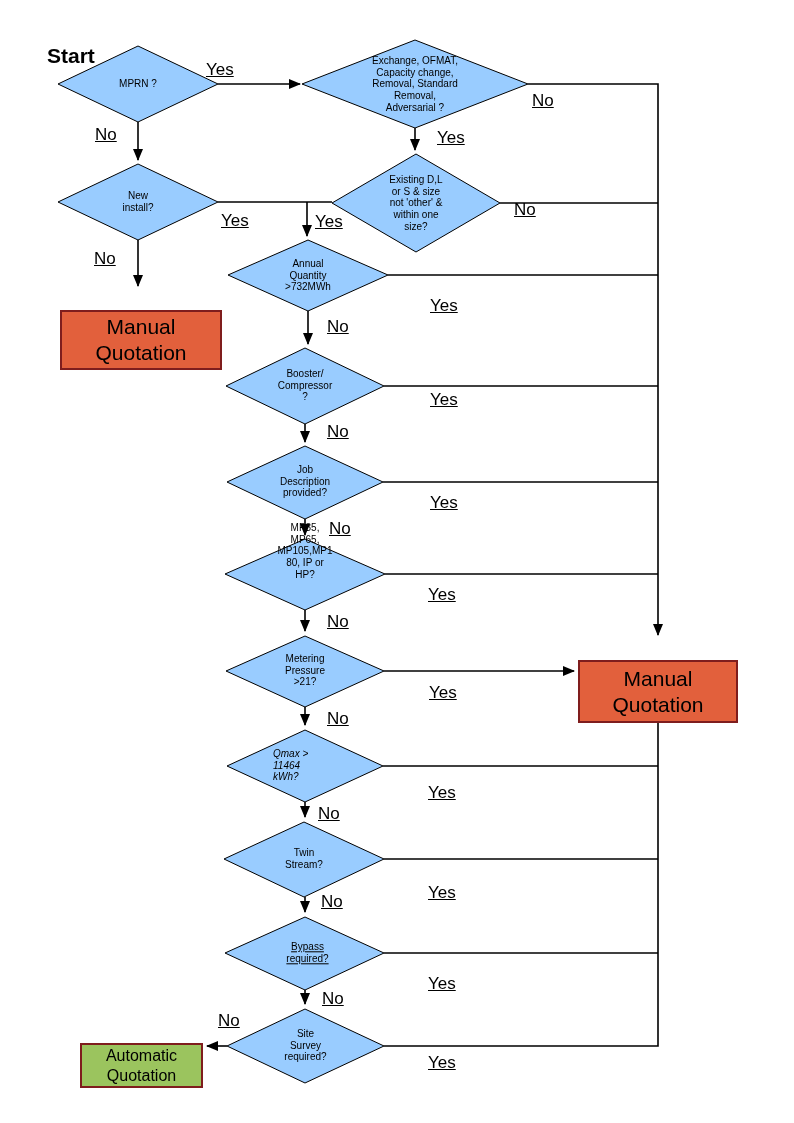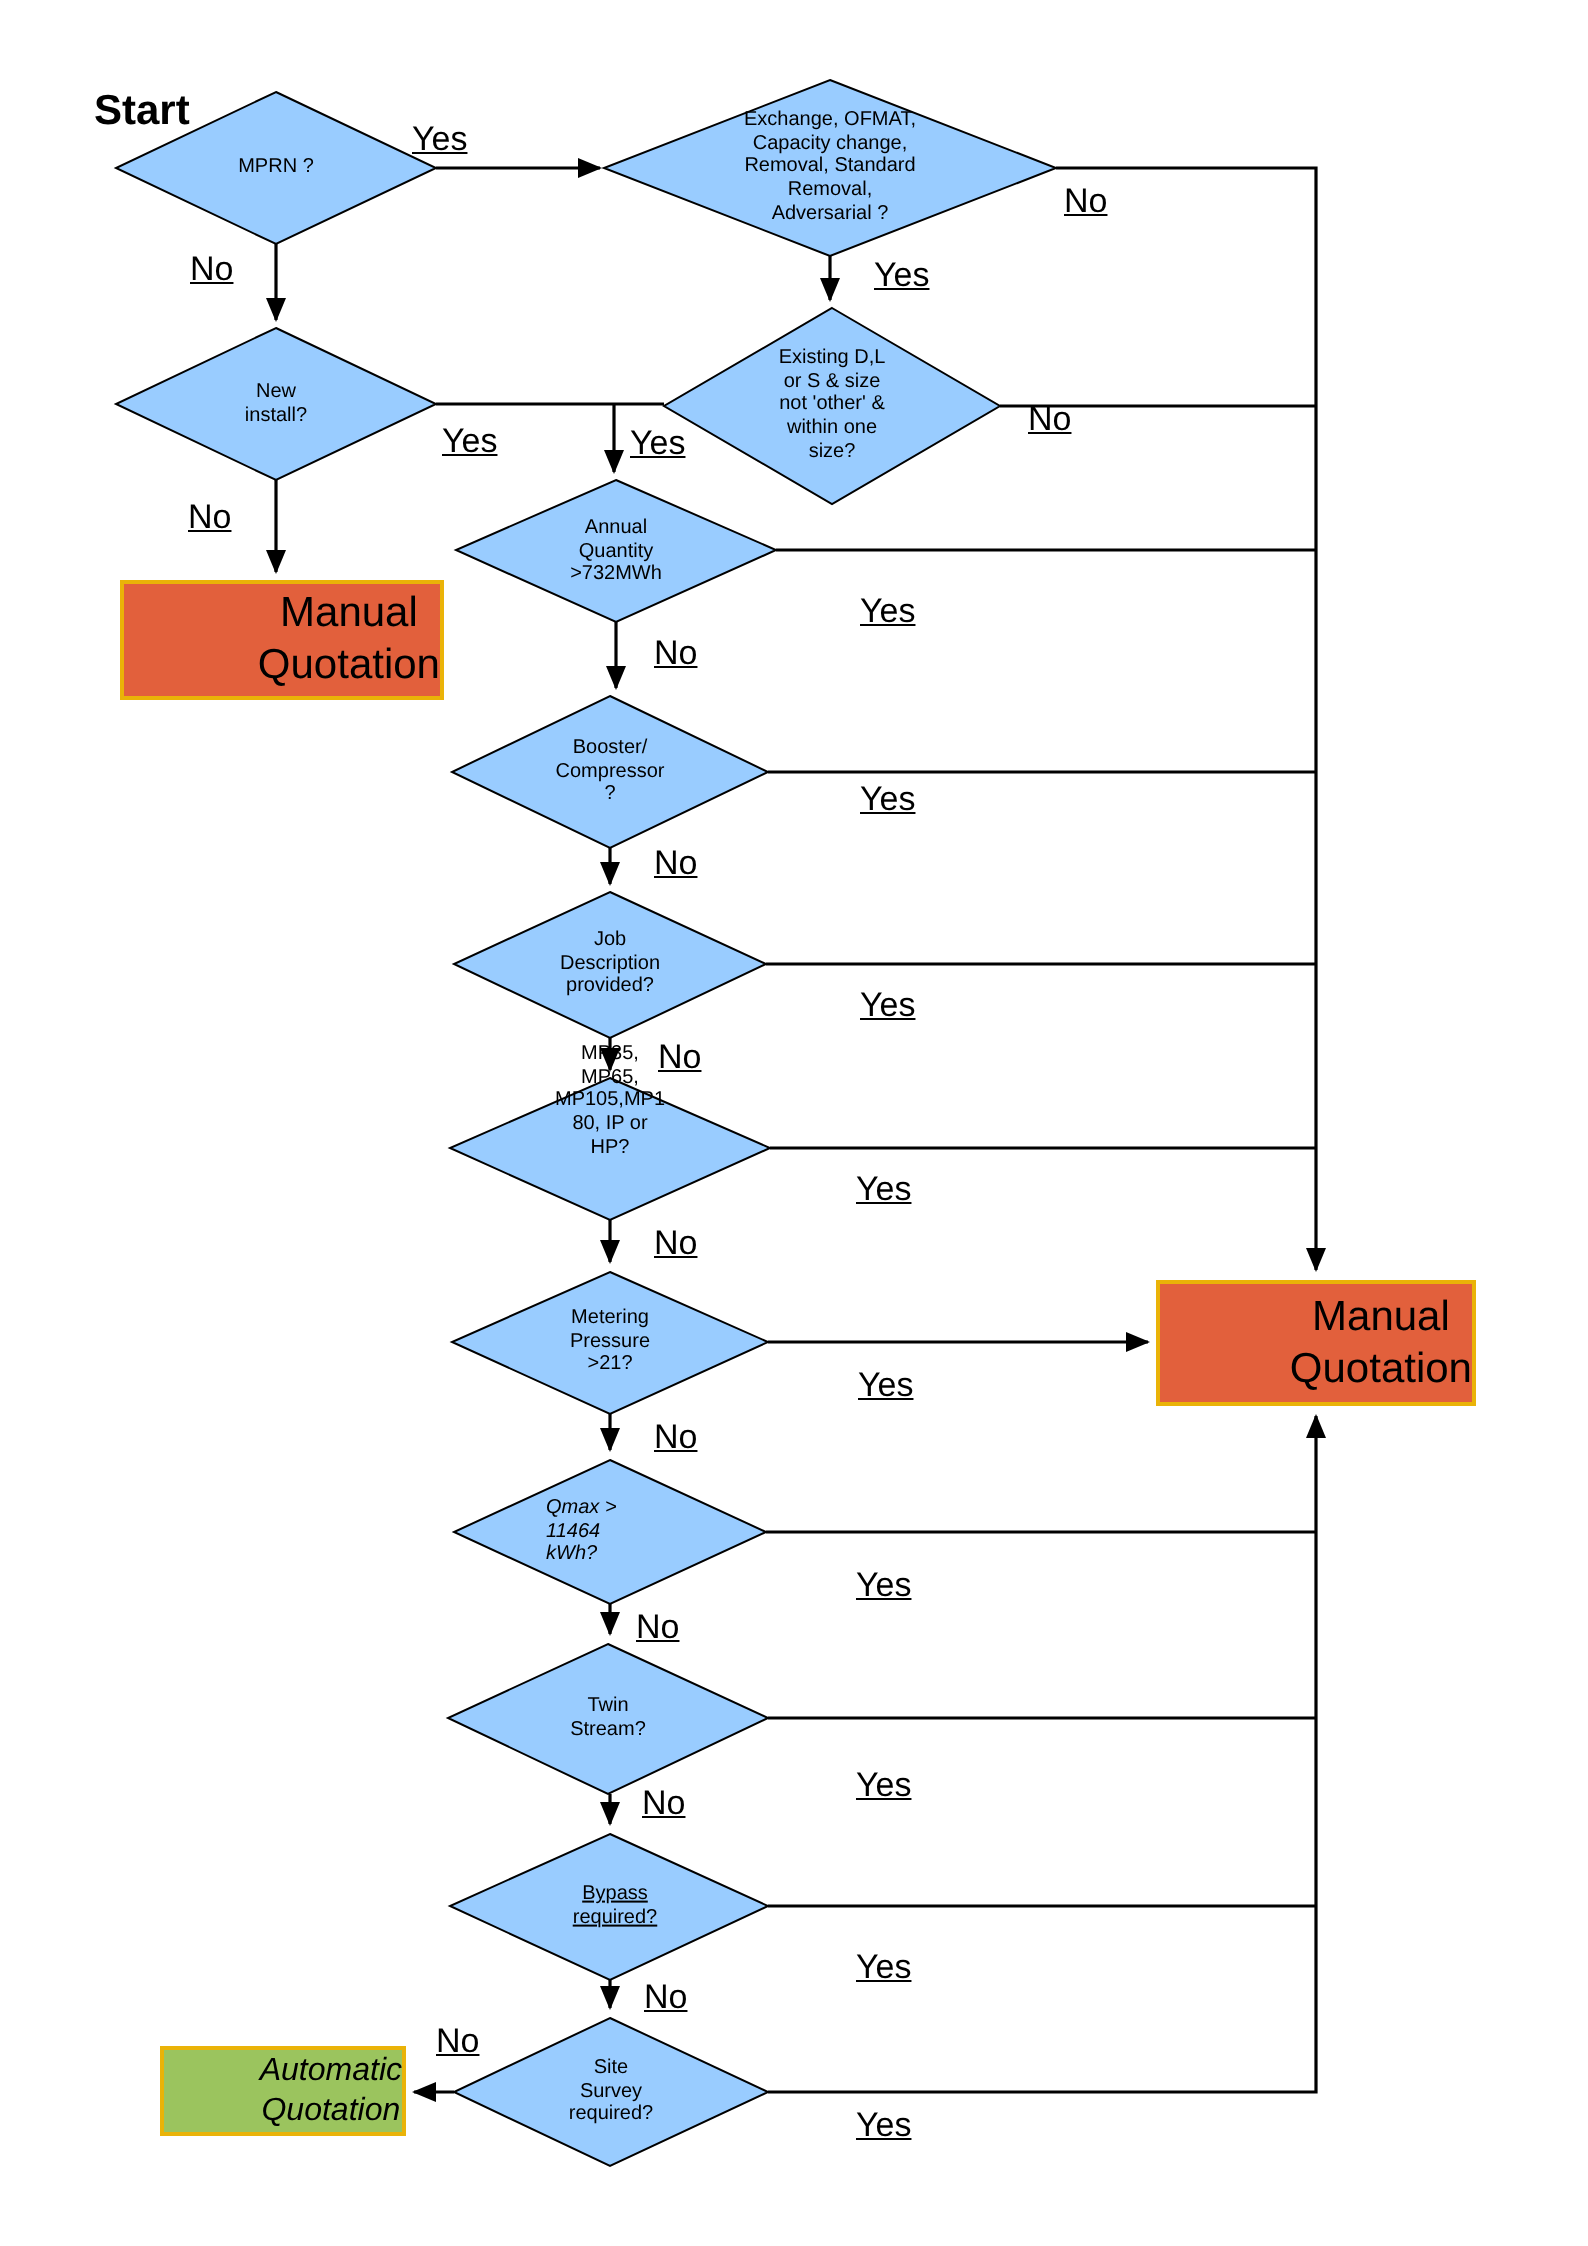--- a/index.html
+++ b/index.html
@@ -6,24 +6,24 @@
   .canvas{position:relative;width:794px;height:1123px;background:#ffffff;
           font-family:"Liberation Sans","DejaVu Sans",sans-serif;color:#000;overflow:hidden;}
   svg.layer{position:absolute;left:0;top:0;}
   .shape{fill:#99CCFF;stroke:#000;stroke-width:1;}
   .conn{fill:none;stroke:#000;stroke-width:1.6;}
   .dlabel{position:absolute;transform:translateY(-50%);text-align:center;
           font-size:10px;line-height:11.7px;white-space:pre-line;}
   .dlabel.qmax{text-align:left;padding-left:46px;box-sizing:border-box;font-style:italic;}
   .elabel{position:absolute;font-size:17px;line-height:26px;text-decoration:underline;}
   .start-label{position:absolute;font-size:21px;font-weight:bold;text-align:right;}
-  .box{position:absolute;border:2px solid #eab308;display:flex;align-items:center;
-       justify-content:flex-end;text-align:center;white-space:pre-line;box-sizing:border-box;}
+  .box{position:absolute;border:2px solid #7f1d1d;display:flex;align-items:center;
+       justify-content:center;text-align:center;white-space:pre-line;box-sizing:border-box;margin-top:20px;}
   .box.manual{background:#E2603C;font-size:21px;line-height:26px;}
-  .box.auto{background:#9BC45E;font-size:16px;line-height:20px;font-style:italic;}
+  .box.auto{background:#9BC45E;font-size:16px;line-height:20px;}
 </style>
 </head>
 <body>
 
 <div class="canvas">
 
   <svg class="layer" width="794" height="1123" viewBox="0 0 794 1123">
     <defs>
       <marker id="arr" markerUnits="userSpaceOnUse" markerWidth="14" markerHeight="12" refX="11" refY="5" orient="auto">
         <path d="M0 0 L12 5 L0 10 Z" fill="#000"></path>

